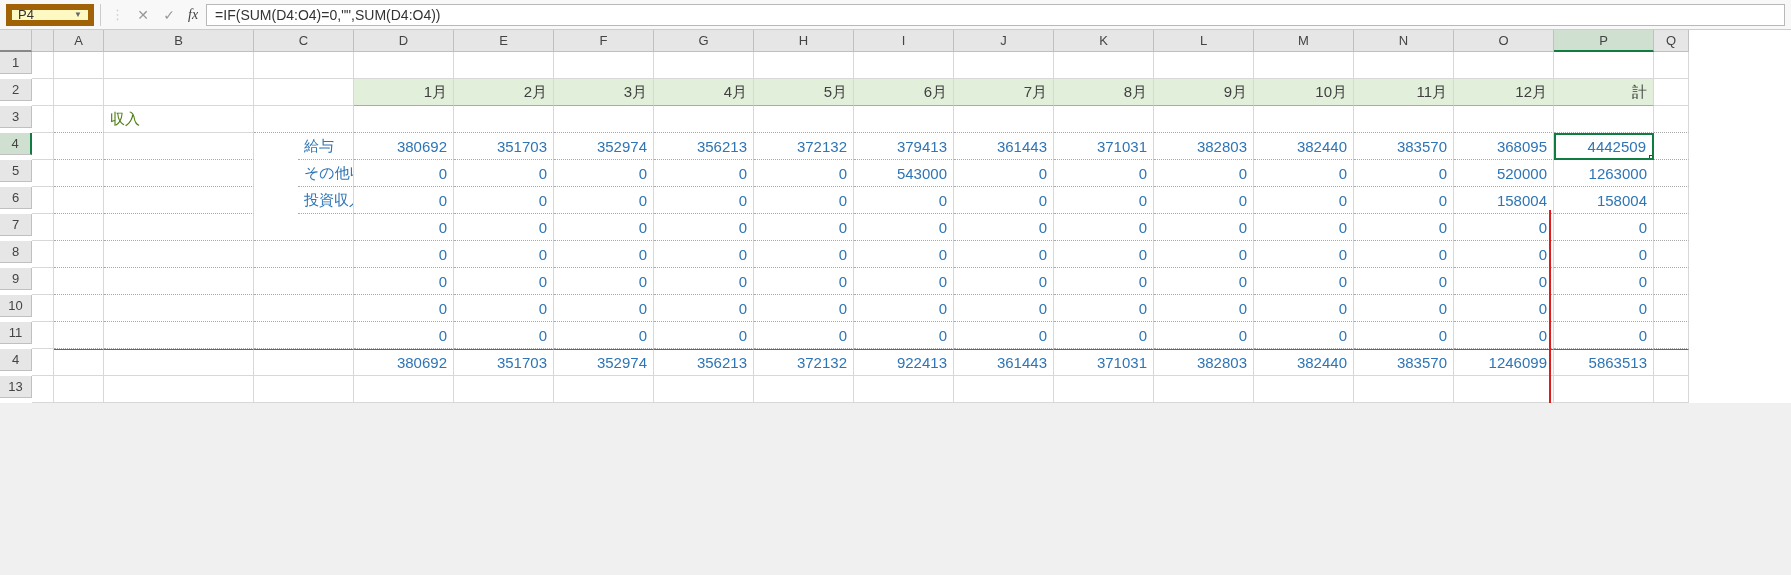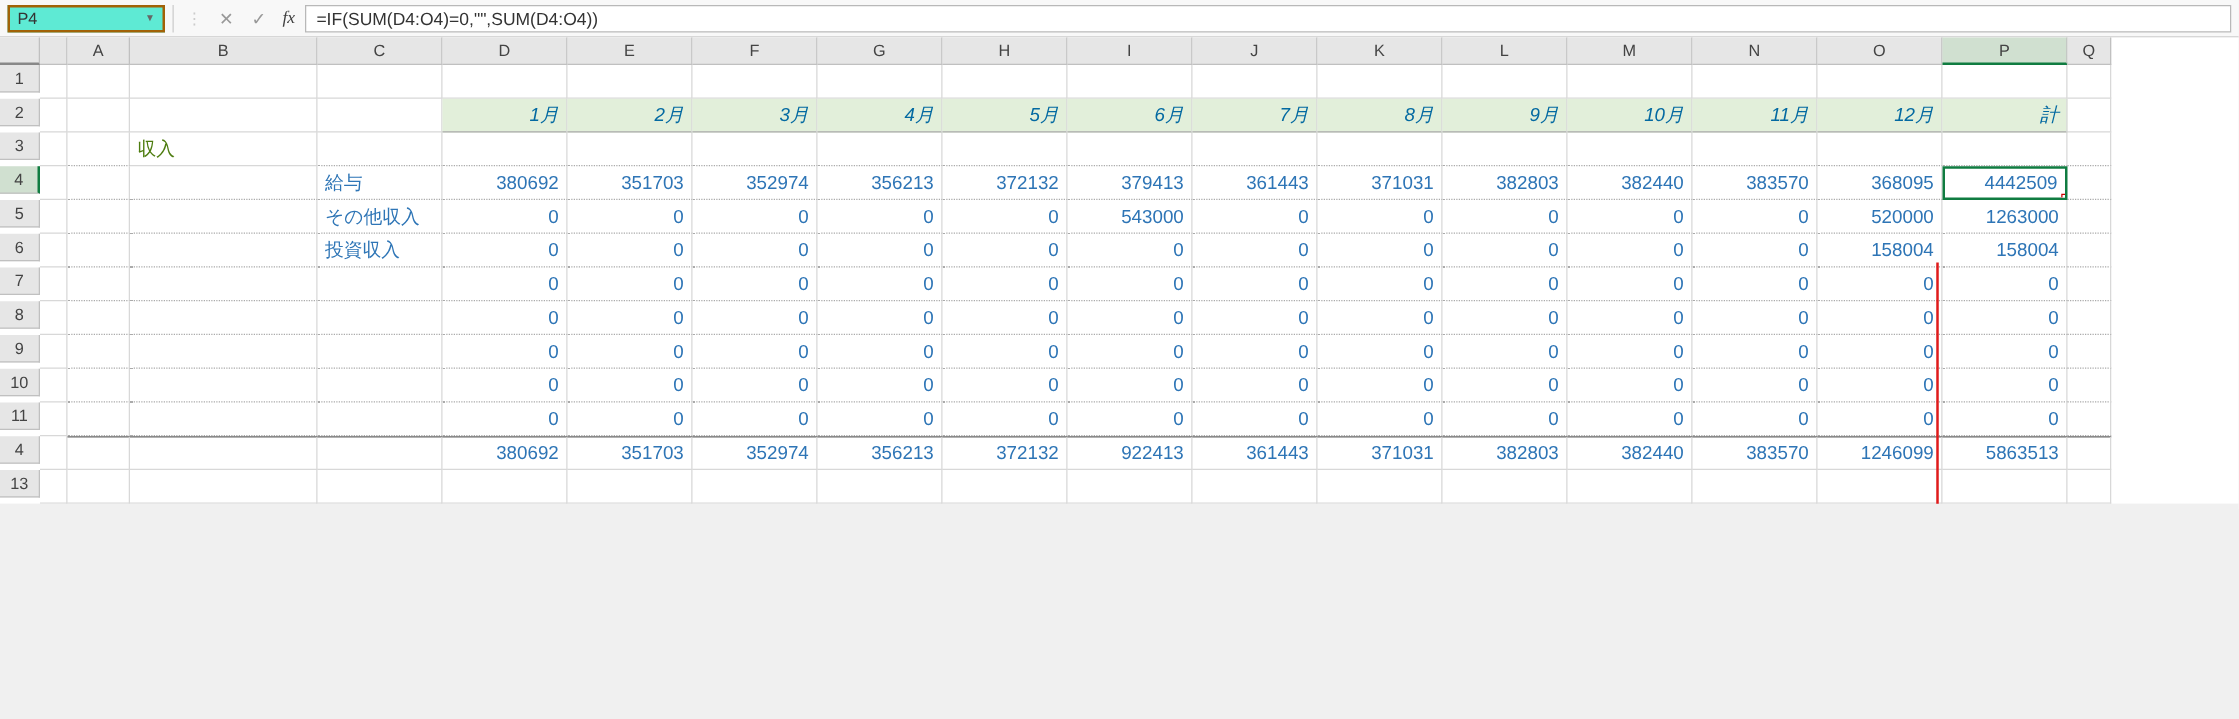--- a/index.html
+++ b/index.html
@@ -13,24 +13,24 @@
     .formula-bar {
       height: 30px;
       background: #f8f8f8;
       border-bottom: 1px solid #ccc;
       display: flex;
       align-items: center;
       padding: 0 6px;
       gap: 4px;
     }
     .name-box {
-      width: 126px;
+      width: 88px;
       height: 22px;
-      background: #5eead4;
-      border: 2px solid #a16207;
+      background: #fef9c3;
+      border: 6px solid #a16207;
       padding: 0 6px;
       display: flex;
       align-items: center;
       justify-content: space-between;
       font-size: 13px;
     }
     .name-box-dropdown {
       font-size: 8px;
       color: #666;
     }
@@ -111,36 +111,36 @@
     }
     .cell.dotted {
       border-bottom: 1px dotted #aaa;
     }
     .cell.solid-top {
       border-top: 1px solid #666;
     }
     .cell.month-hdr {
       background: #e2efda;
       justify-content: flex-end;
-      color: #0369a1;
+      color: #404040;
       border-bottom: 1px solid #aaa;
-      font-style: italic;
     }
     .cell.blue {
       color: #2e75b6;
       justify-content: flex-end;
     }
     .cell.section {
       color: #4d7c0f;
       font-weight: normal;
       justify-content: flex-start;
     }
     .cell.label {
       color: #2e75b6;
       justify-content: flex-start;
+      margin-left: 44px;
     }
     .cell.selected {
       border: 2px solid #107c41;
       position: relative;
       z-index: 2;
     }
     .fill-handle {
       position: absolute;
       width: 8px;
       height: 8px;

